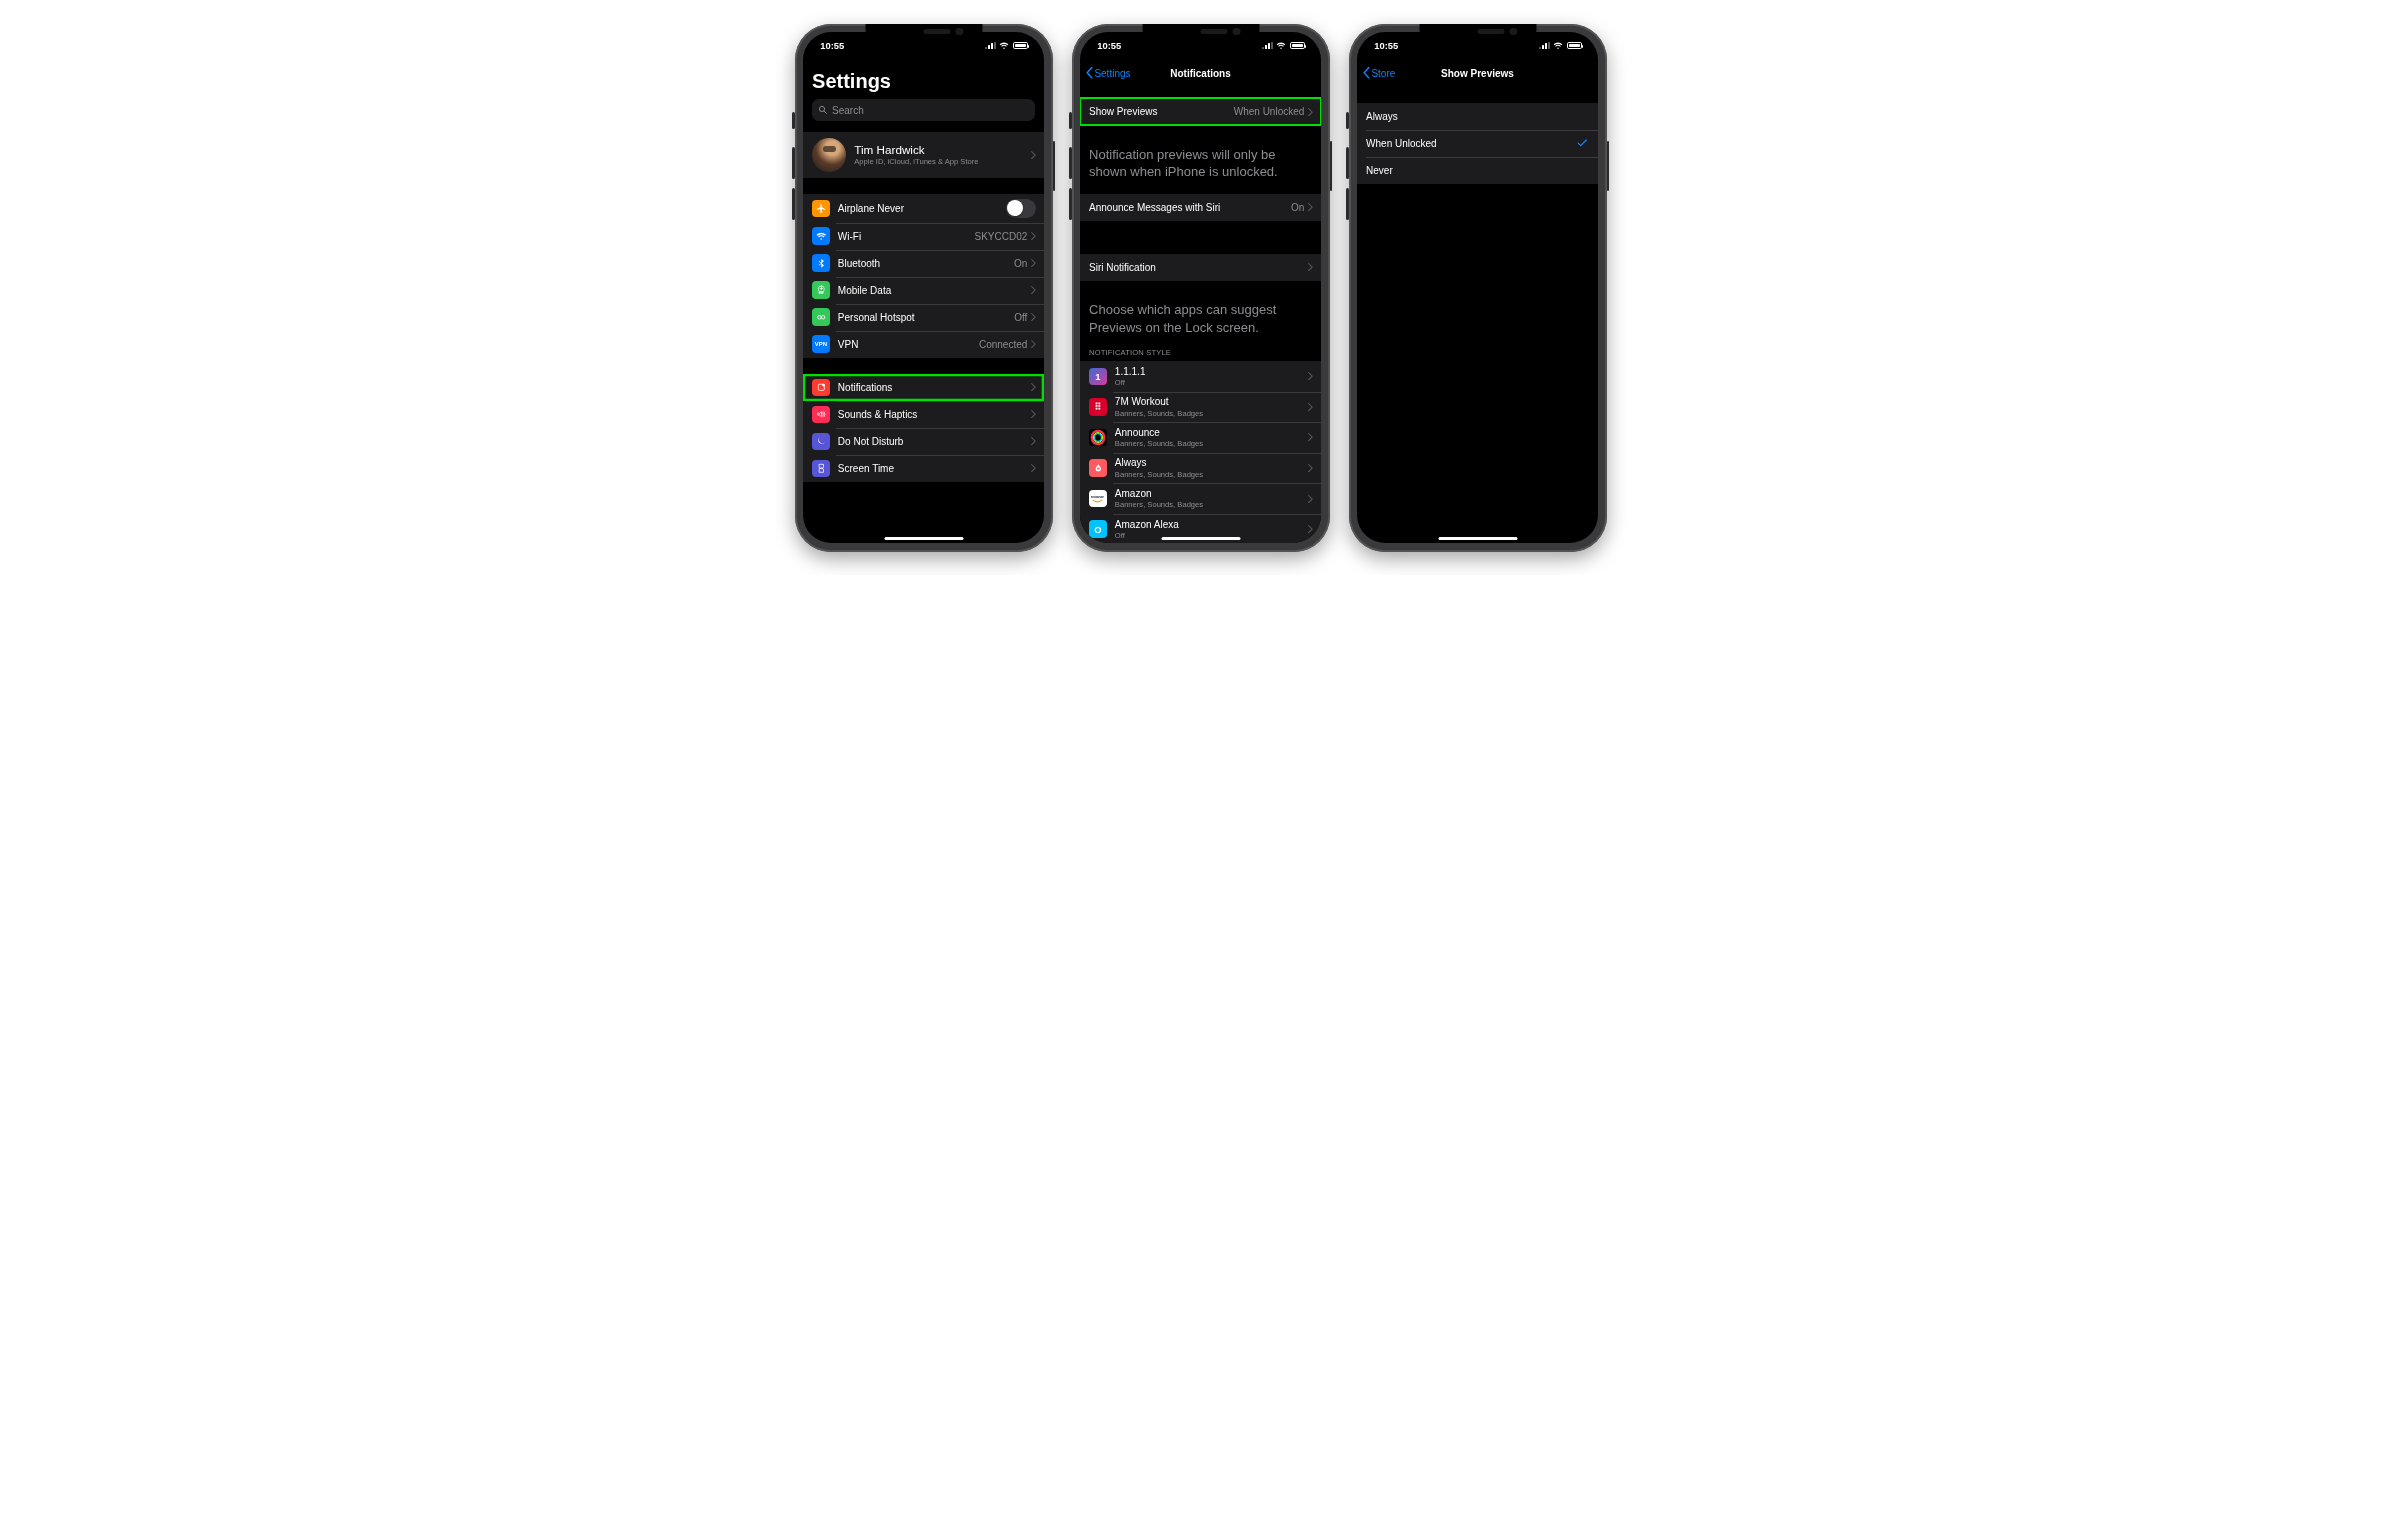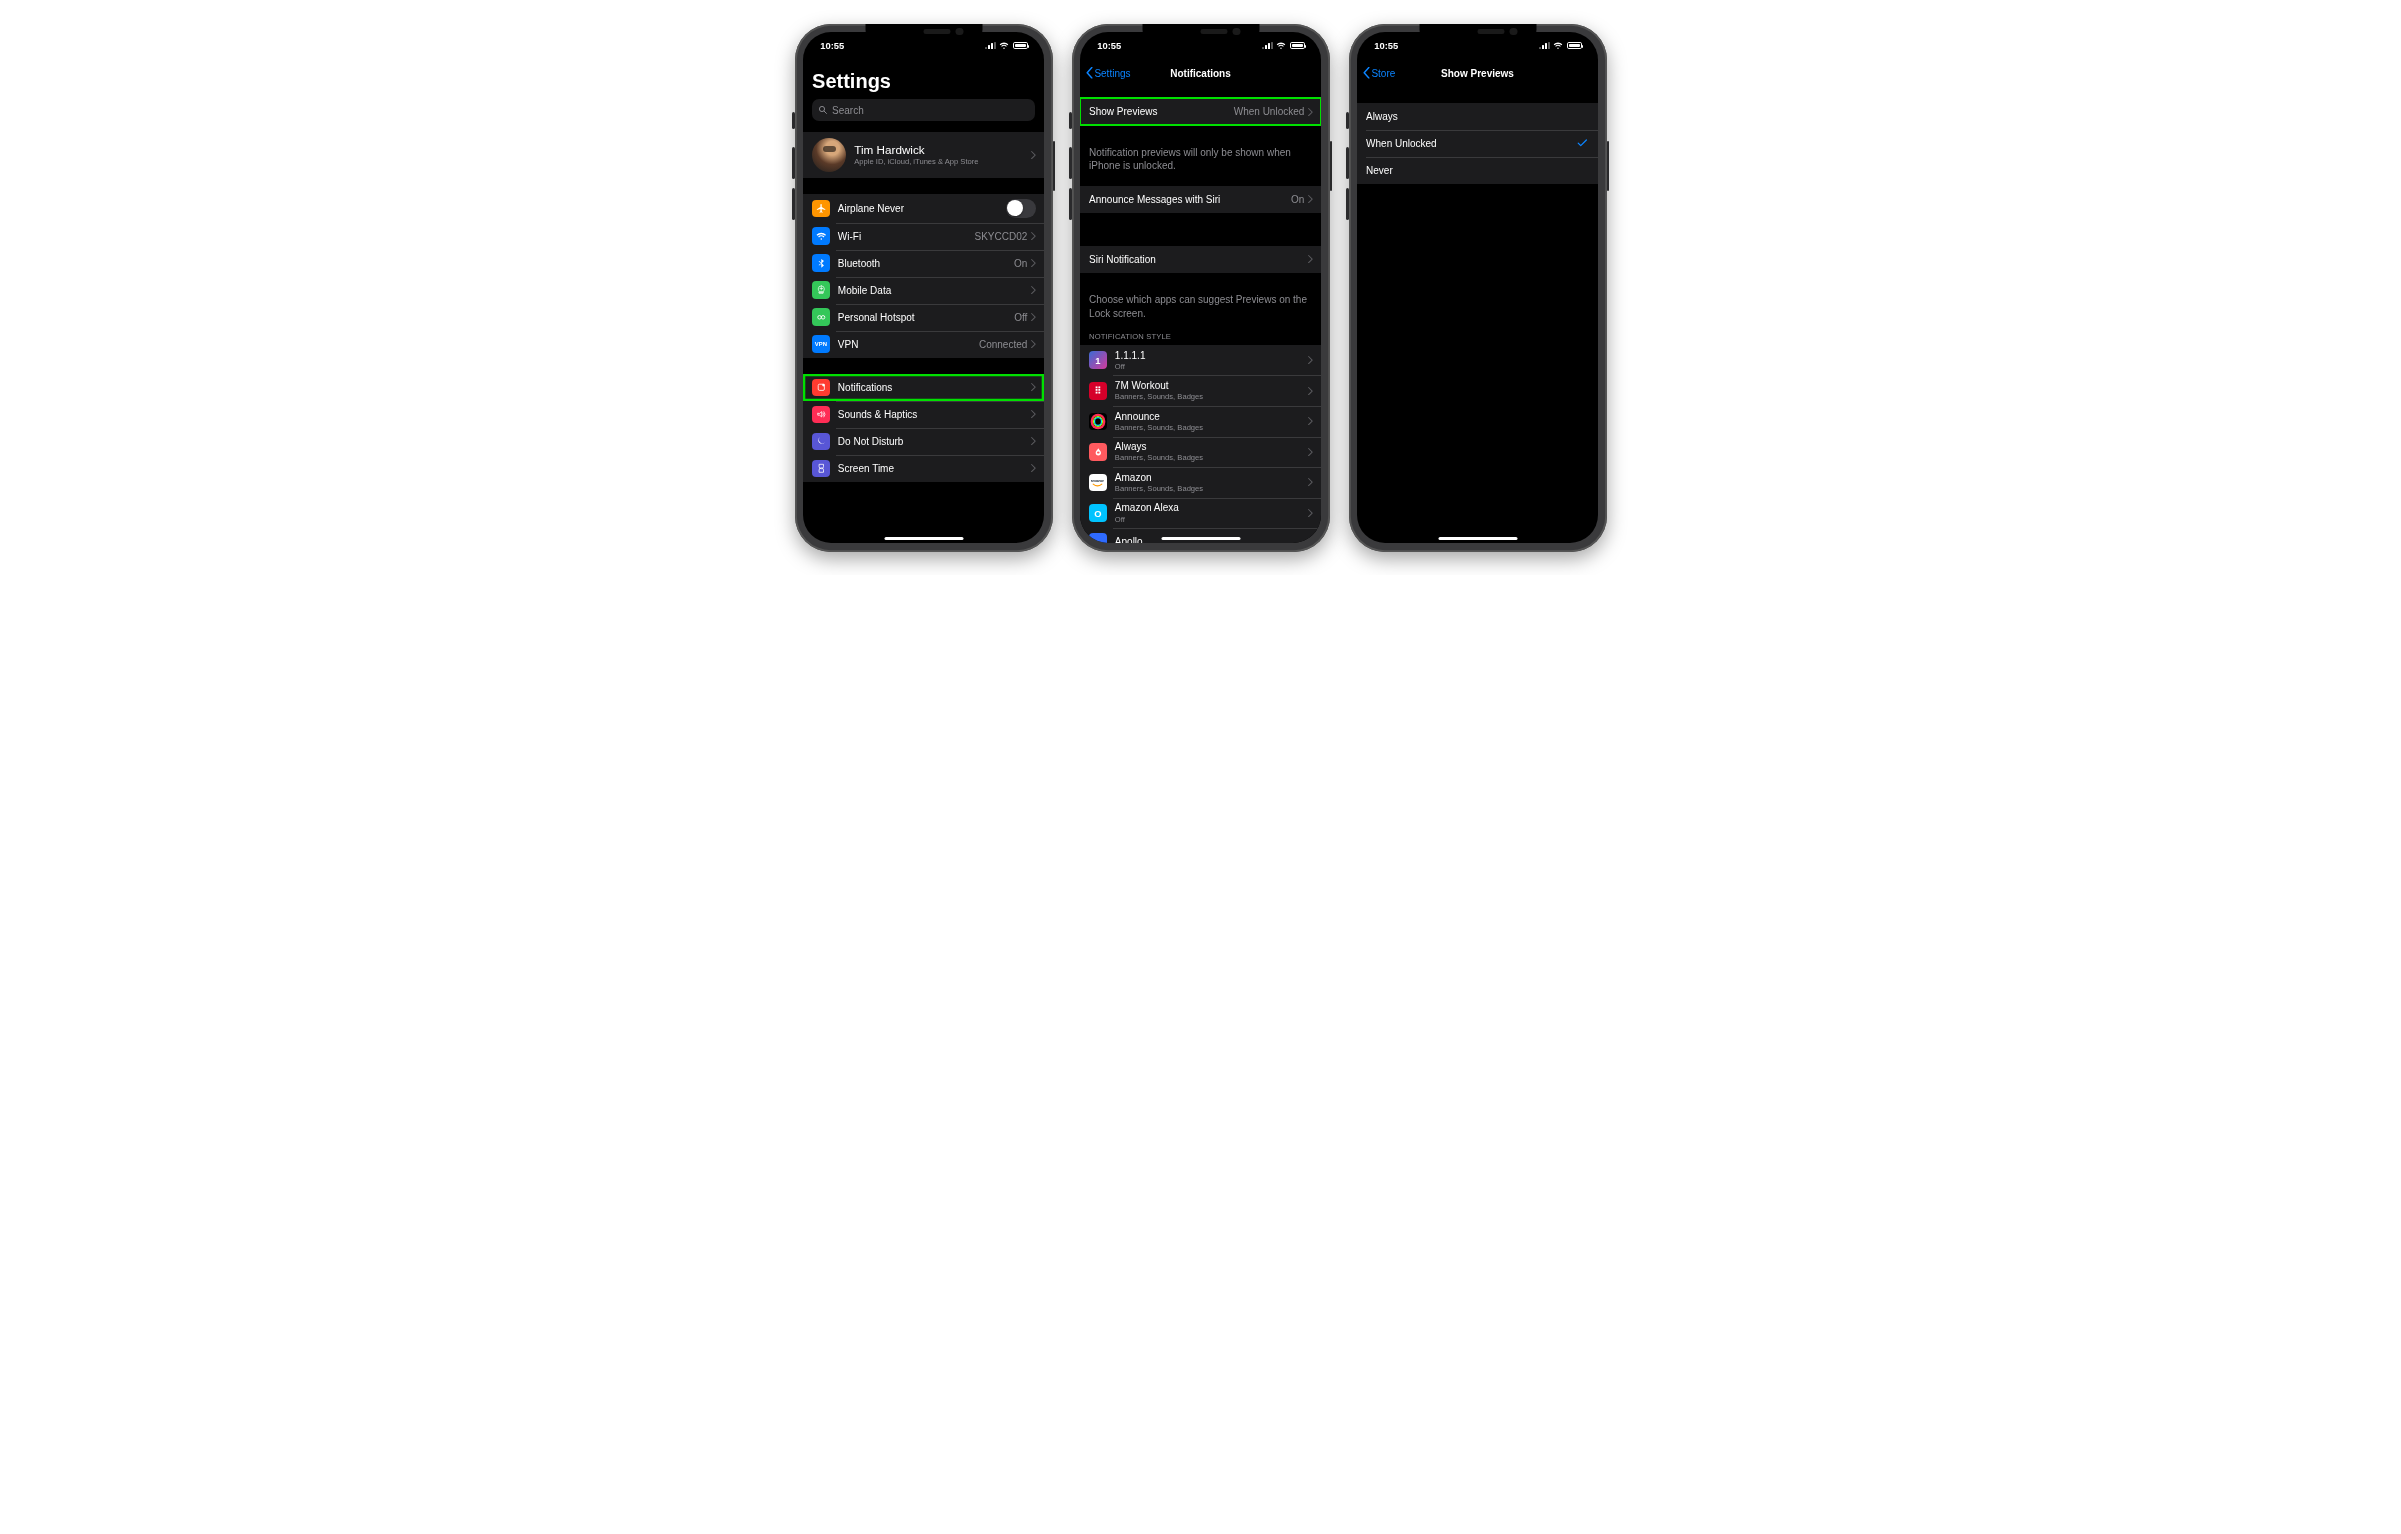--- a/index.html
+++ b/index.html
@@ -76,21 +76,21 @@
   .ic-red{ background:#ff3b30;} .ic-pink{ background:#ff2d55;} .ic-indigo{ background:#5856d6;}
 
   
   .aicon { width:17.6px; height:17.6px; border-radius:4.1px; margin-right:8.2px; flex:0 0 17.6px; display:flex; align-items:center; justify-content:center; font-size:9.4px; font-weight:700;}
 
   
   .toggle { width:30.5px; height:19px; background:#39393d; border-radius:9.4px; position:relative; }
   .toggle i { position:absolute; left:1.2px; top:1.2px; width:16.4px; height:16.4px; background:#fff; border-radius:50%;
               box-shadow:0 1.2px 1.8px rgba(0,0,0,.4); }
 
-  .footer-note { font-size:10px; color:var(--sub); padding:4.1px 9.4px 0; line-height:1.35; }
+  .footer-note { font-size:13px; color:var(--sub); padding:4.1px 9.4px 0; line-height:1.35; }
   .header-note { font-size:7.6px; color:var(--sub); padding:0 9.4px 4.1px; text-transform:uppercase; letter-spacing:.02em; }
 
   .content { flex:1; overflow:hidden; }
 
   .highlight { outline:2.3px solid var(--hl); outline-offset:-1.2px; }
   .hl-row    { box-shadow:0 0 0 2.3px var(--hl) inset; }
 </style>
 </head>
 <body>
 

